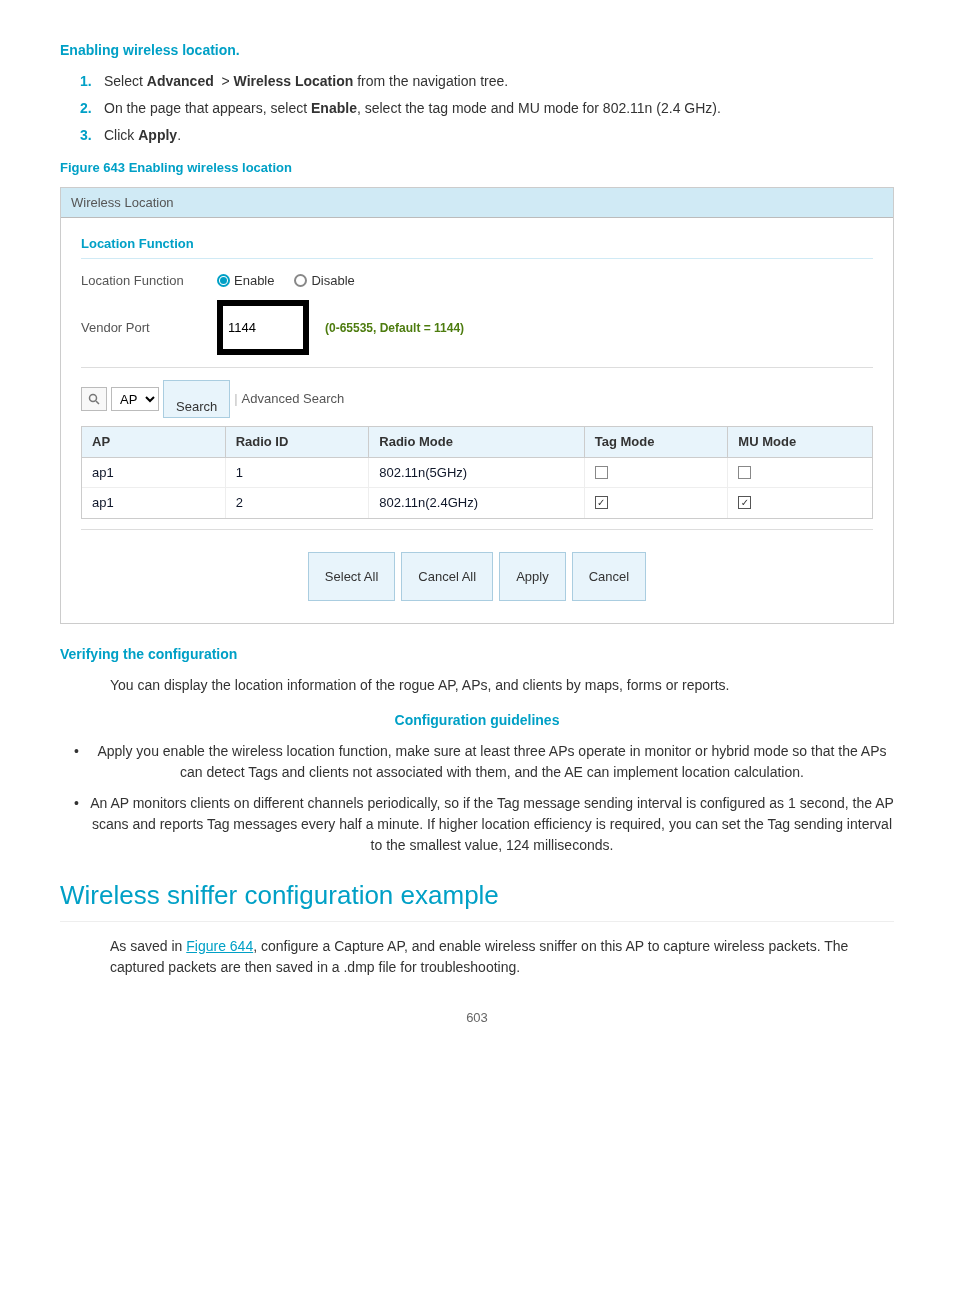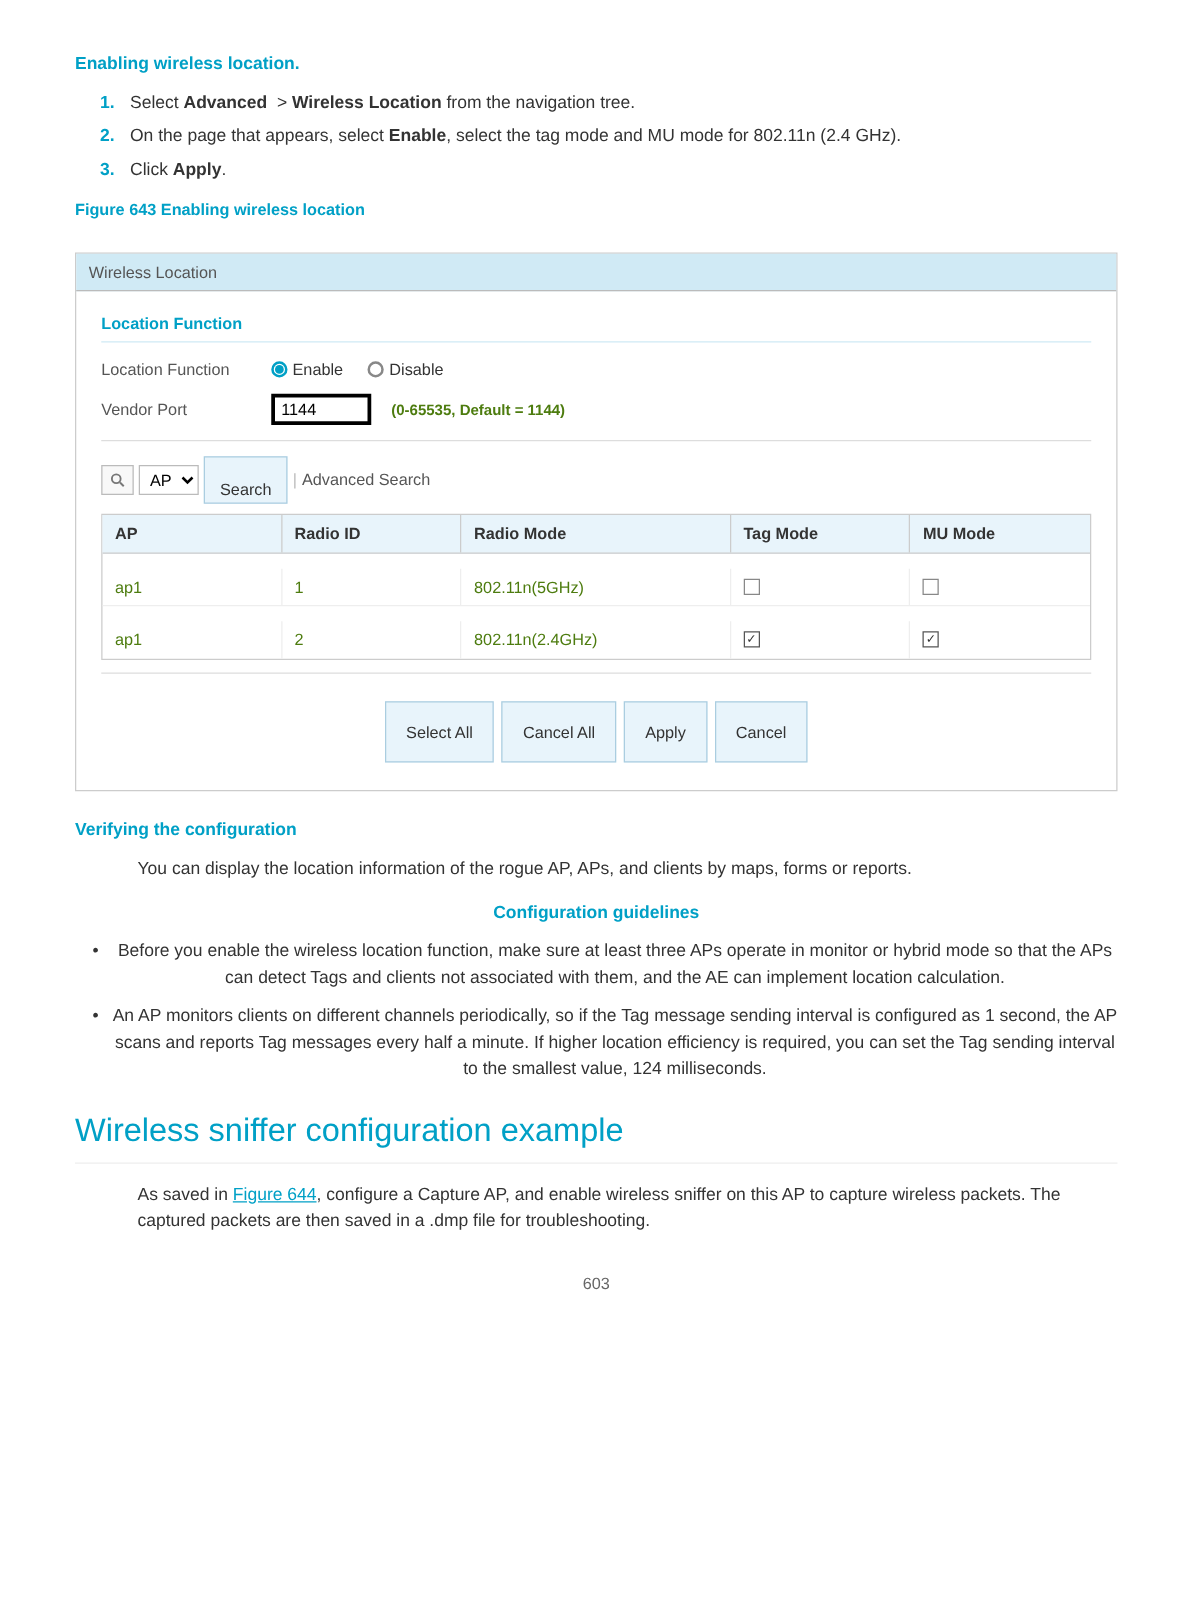--- a/index.html
+++ b/index.html
@@ -99,24 +99,24 @@
       border-color: #00a0c6;
       background: #fff;
     }
     .radio-dot.selected::after {
       content: '';
       width: 7px; height: 7px;
       border-radius: 50%;
       background: #00a0c6;
     }
     .text-input {
-      border: 3px solid #000000;
-      padding: 2px 5px;
-      font-size: 13px;
-      width: 80px;
+      border: 6px solid #000000;
+      padding: 14px 5px;
+      font-size: 13px;
+      width: 92px;
     }
     .hint-text {
       font-size: 12px;
       color: #4d7c0f;
       font-weight: bold;
     }
     .search-row {
       display: flex;
       align-items: center;
       gap: 4px;
@@ -170,24 +170,23 @@
     .th:last-child { border-right: none; }
     .table-row-grid {
       display: grid;
       grid-template-columns: 1fr 1fr 1.5fr 1fr 1fr;
       border-bottom: 1px solid #eee;
     }
     .table-row-grid:last-child { border-bottom: none; }
     .td {
       padding: 5px 10px;
       border-right: 1px solid #eee;
-      color: #4d7c0f;
-      display: flex;
-      align-items: center;
-      margin-top: 12px;
+      color: #0f172a;
+      display: flex;
+      align-items: center;
     }
     .td:last-child { border-right: none; }
     .checkbox-box {
       width: 13px; height: 13px;
       border: 1px solid #888;
       background: #fff;
       display: inline-flex;
       align-items: center;
       justify-content: center;
       font-size: 11px;
@@ -293,21 +292,21 @@
     </span>
   </li>
   <li>
     <span class="num">3.</span>
     <span>
       <span>Click </span><span class="bold">Apply</span><span>.</span>
     </span>
   </li>
 </ul>
 
-<div class="figure-caption" style="margin-bottom:24px;">Figure 643 Enabling wireless location</div>
+<div class="figure-caption" style="margin-bottom:9px;">Figure 643 Enabling wireless location</div>
 
 <div class="widget-box">
   <div class="widget-tab-bar">
     <span>Wireless Location</span>
   </div>
   <div class="widget-body">
 
     <div class="section-label">Location Function</div>
     <div class="form-row">
       <span class="form-label">Location Function</span>
@@ -395,21 +394,21 @@
   <div class="section-heading">Verifying the configuration</div>
   <div class="indent-block">
     <span>You can display the location information of the rogue AP, APs, and clients by maps, forms or reports.</span>
   </div>
 </div>
 
 <div class="config-guidelines">
   <div class="section-heading">Configuration guidelines</div>
   <ul class="bullet-list">
     <li>
-      <span>Before you enable the wireless location function, make sure at least three APs operate in monitor or hybrid mode so that the APs can detect Tags and clients not associated with them, and the AE can implement location calculation.</span>
+      <span>Apply you enable the wireless location function, make sure at least three APs operate in monitor or hybrid mode so that the APs can detect Tags and clients not associated with them, and the AE can implement location calculation.</span>
     </li>
     <li>
       <span>An AP monitors clients on different channels periodically, so if the Tag message sending interval is configured as 1 second, the AP scans and reports Tag messages every half a minute. If higher location efficiency is required, you can set the Tag sending interval to the smallest value, 124 milliseconds.</span>
     </li>
   </ul>
 </div>
 
 <div>
   <h2 class="big-section-title">Wireless sniffer configuration example</h2>
   <div class="network-req-section">

